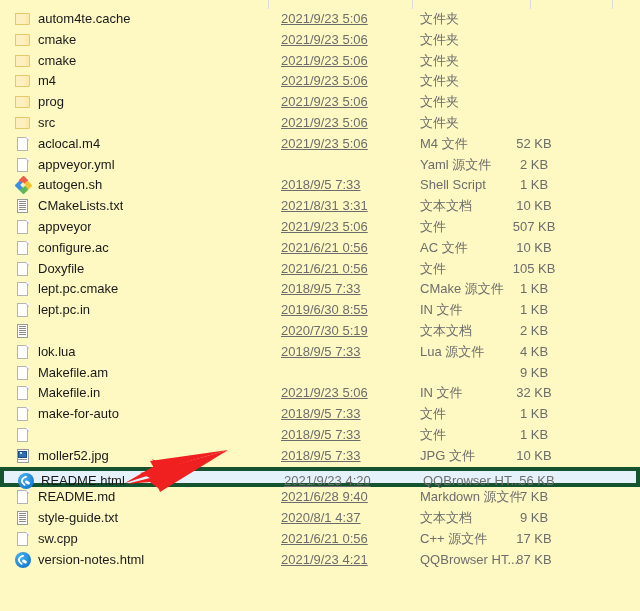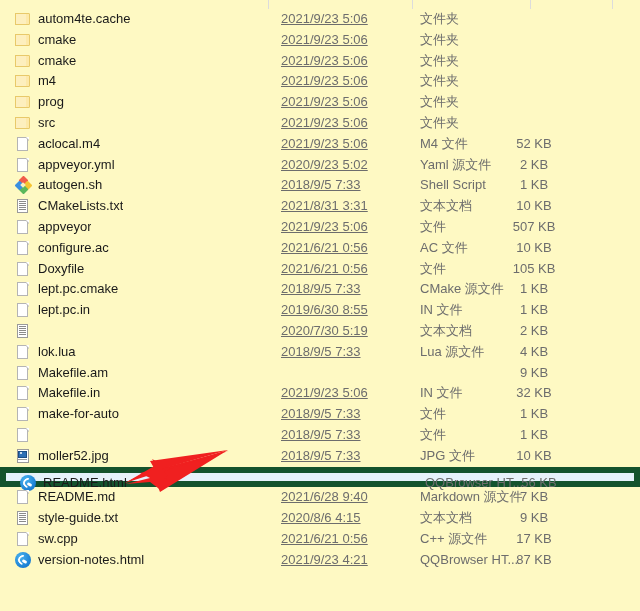--- a/index.html
+++ b/index.html
@@ -50,21 +50,21 @@
     position: relative;
     height: 20.8px;
     box-sizing: border-box;
     display: block;
     white-space: nowrap;
   }
 
   .row.selected {
     background: #cce8ff;
     background: #e6f2fb;
-    border: 6px solid #14532d;
+    border: 4px solid #14532d;
     box-sizing: border-box;
     padding-left: 23px;
   }
 
   .cell {
     position: absolute;
     top: 0;
     height: 20.8px;
     line-height: 20.8px;
     font-size: 13px;
@@ -370,21 +370,20 @@
       </div>
       <div class="row">
         <span class="cell c-icon">
           <span class="icon icon-file">
             <span class="p-body"></span>
             <span class="p-fold"></span>
             <span class="p-fold2"></span>
           </span>
         </span>
         <span class="cell c-name">appveyor.yml</span>
-        <span class="cell c-date">2020/9/23 5:02</span>
         <span class="cell c-type">Yaml 源文件</span>
         <span class="cell c-size">2 KB</span>
       </div>
       <div class="row">
         <span class="cell c-icon">
           <span class="icon icon-shell">
             <span class="d d1"></span>
             <span class="d d2"></span>
             <span class="d d3"></span>
             <span class="d d4"></span>
@@ -562,20 +561,21 @@
       </div>
       <div class="row selected">
         <span class="cell c-icon">
           <span class="icon icon-browser">
             <span class="b-circle"></span>
             <span class="b-swoosh"></span>
             <span class="b-tail"></span>
           </span>
         </span>
         <span class="cell c-name">README.html</span>
+        <span class="cell c-date">2021/9/23 4:20</span>
         <span class="cell c-type">QQBrowser HT...</span>
         <span class="cell c-size">56 KB</span>
       </div>
       <div class="row">
         <span class="cell c-icon">
           <span class="icon icon-file">
             <span class="p-body"></span>
             <span class="p-fold"></span>
             <span class="p-fold2"></span>
           </span>
@@ -586,21 +586,21 @@
         <span class="cell c-size">7 KB</span>
       </div>
       <div class="row">
         <span class="cell c-icon">
           <span class="icon icon-text">
             <span class="p-body"></span>
             <span class="p-lines"></span>
           </span>
         </span>
         <span class="cell c-name">style-guide.txt</span>
-        <span class="cell c-date">2020/8/6 4:15</span>
+        <span class="cell c-date">2020/8/1 4:37</span>
         <span class="cell c-type">文本文档</span>
         <span class="cell c-size">9 KB</span>
       </div>
       <div class="row">
         <span class="cell c-icon">
           <span class="icon icon-file">
             <span class="p-body"></span>
             <span class="p-fold"></span>
             <span class="p-fold2"></span>
           </span>

